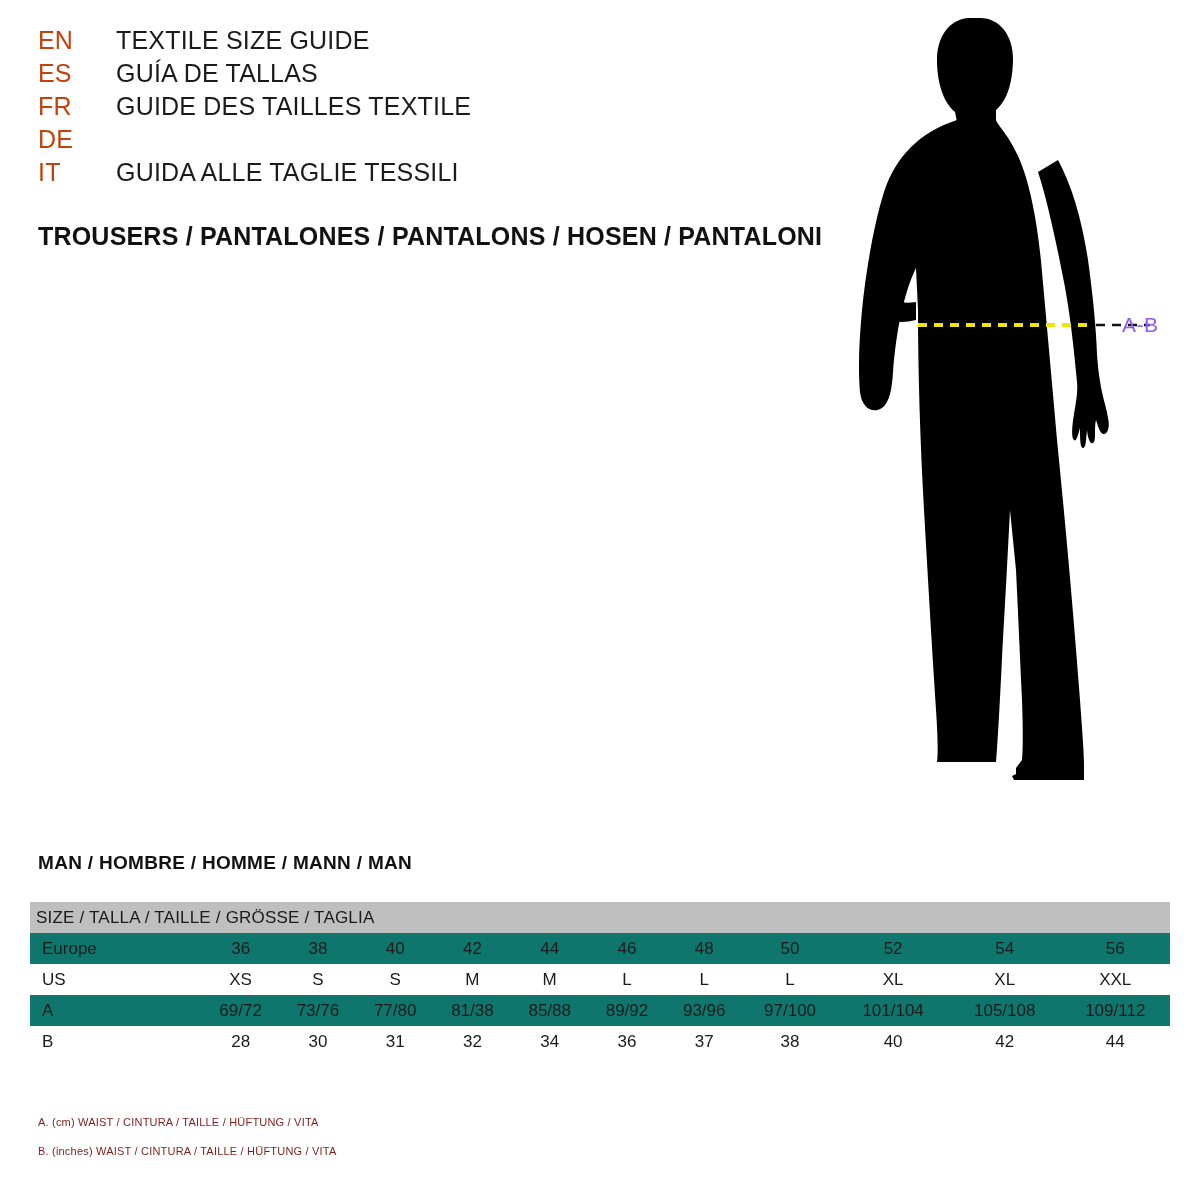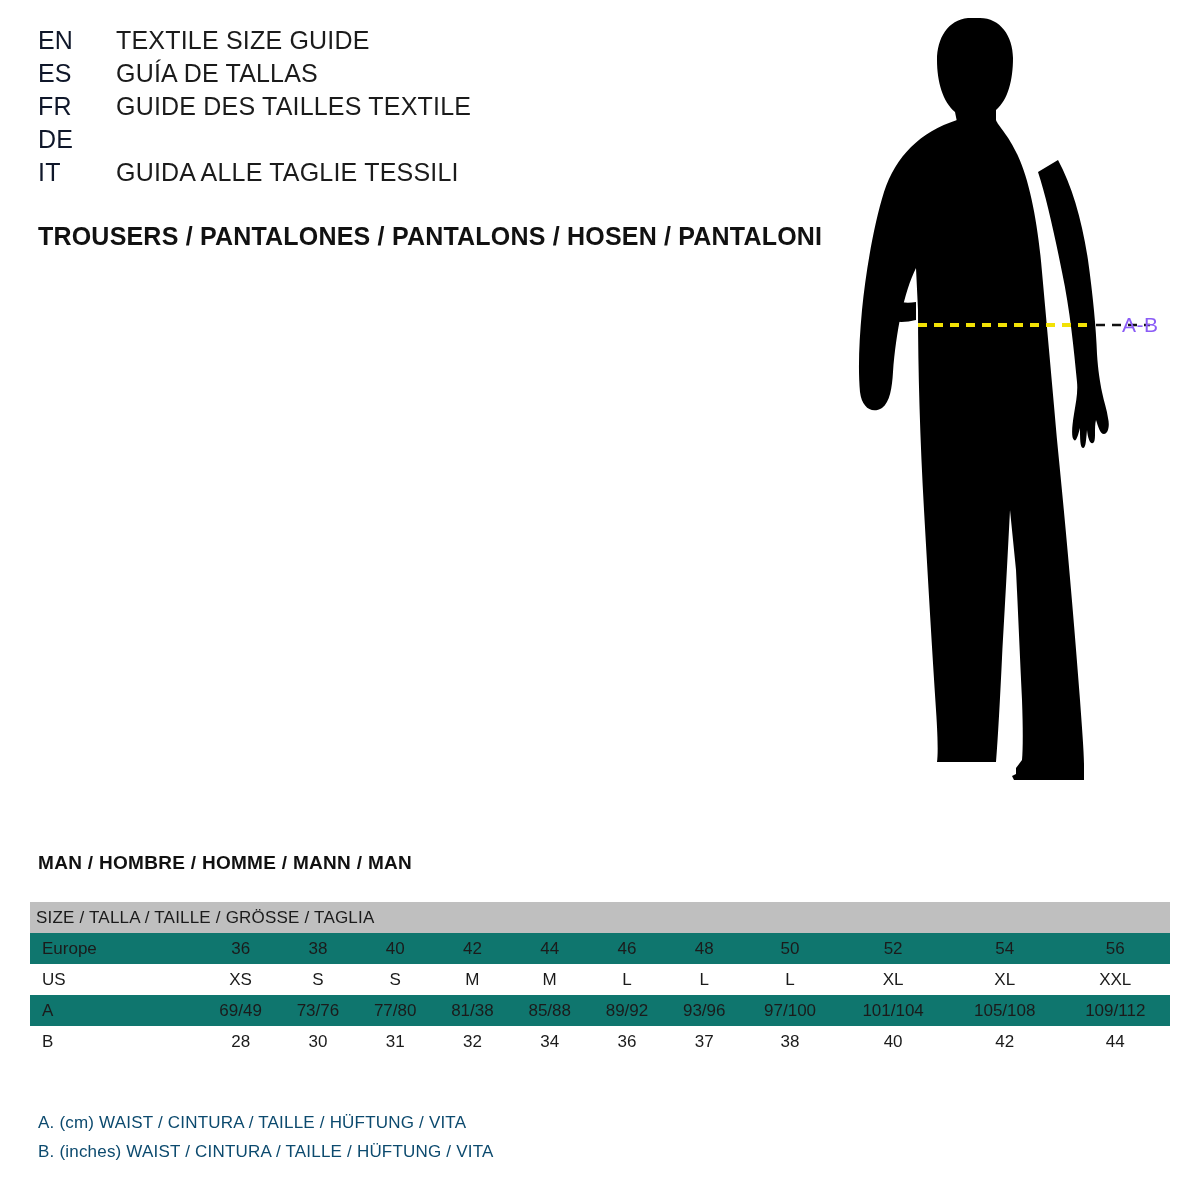--- a/index.html
+++ b/index.html
@@ -25,21 +25,21 @@
   }
   .lang-row {
     display: flex;
     align-items: baseline;
     height: 33px;
   }
   .lang-code {
     width: 78px;
     font-size: 25px;
     letter-spacing: .2px;
-    color: #0f172a;
+    color: #c2410c;
   }
   .lang-text {
     font-size: 25px;
     letter-spacing: .2px;
     color: #1b1b1b;
   }
 
   .garment-title {
     position: absolute;
     left: 38px;
@@ -115,23 +115,23 @@
   table.size-table td.label-cell {
     text-align: left;
     padding-left: 12px;
     width: 160px;
   }
 
   .footnotes {
     position: absolute;
     left: 38px;
     top: 1108px;
-    font-size: 17px;
+    font-size: 11px;
     line-height: 29px;
-    color: #0c4a6e;
+    color: #7f1d1d;
     letter-spacing: .2px;
   }
 </style>
 </head>
 <body>
 
 <div class="lang-block">
   <div class="lang-row">
     <span class="lang-code">EN</span>
     <span class="lang-text">TEXTILE SIZE GUIDE</span>
@@ -253,21 +253,21 @@
       <td>M</td>
       <td>L</td>
       <td>L</td>
       <td>L</td>
       <td>XL</td>
       <td>XL</td>
       <td>XXL</td>
     </tr>
     <tr class="row-shaded">
       <td class="label-cell">A</td>
-      <td>69/49</td>
+      <td>69/72</td>
       <td>73/76</td>
       <td>77/80</td>
       <td>81/38</td>
       <td>85/88</td>
       <td>89/92</td>
       <td>93/96</td>
       <td>97/100</td>
       <td>101/104</td>
       <td>105/108</td>
       <td>109/112</td>

